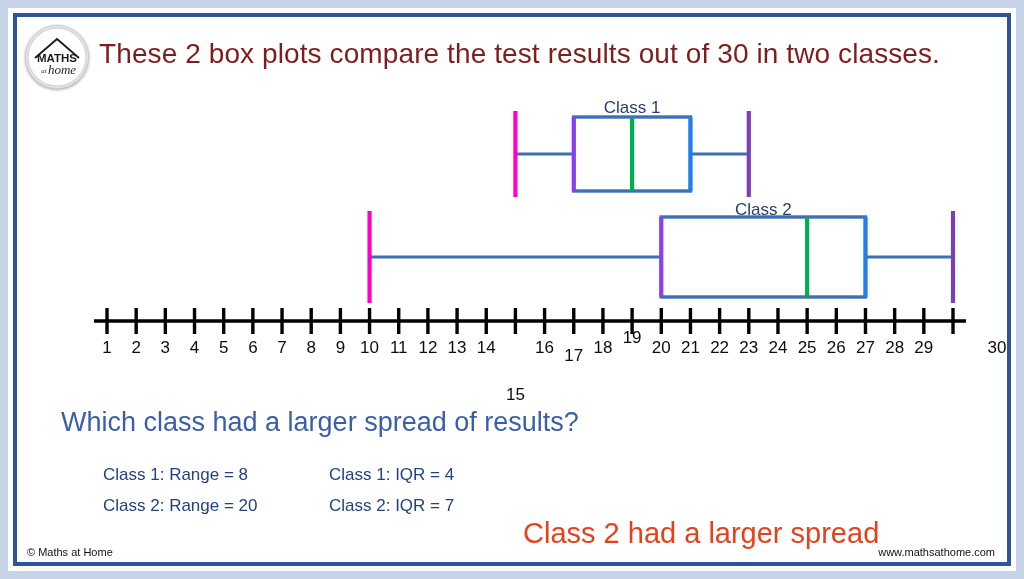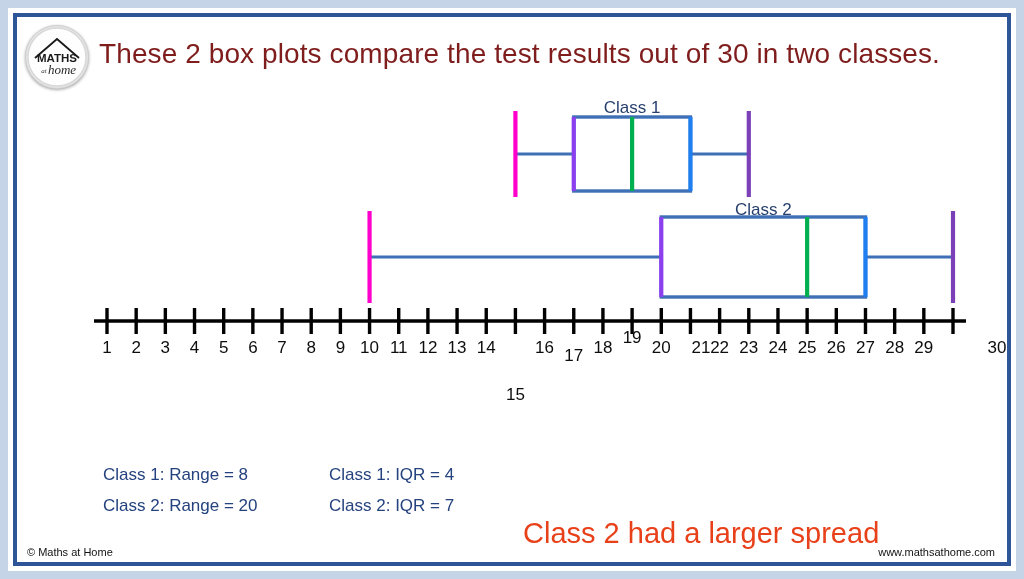--- a/index.html
+++ b/index.html
@@ -174,37 +174,38 @@
             <div class="ticklabel" style="left: 381.724px; top: 321px;">11</div>
             <div class="ticklabel" style="left: 410.897px; top: 321px;">12</div>
             <div class="ticklabel" style="left: 440.069px; top: 321px;">13</div>
             <div class="ticklabel" style="left: 469.241px; top: 321px;">14</div>
             <div class="ticklabel" style="left: 498.414px; top: 321px; margin-top: 47px;">15</div>
             <div class="ticklabel" style="left: 527.586px; top: 321px;">16</div>
             <div class="ticklabel" style="left: 556.759px; top: 321px; margin-top: 8px;">17</div>
             <div class="ticklabel" style="left: 585.931px; top: 321px;">18</div>
             <div class="ticklabel" style="left: 615.103px; top: 311px;">19</div>
             <div class="ticklabel" style="left: 644.276px; top: 321px;">20</div>
-            <div class="ticklabel" style="left: 673.448px; top: 321px; text-align: right;">21</div>
+            <div class="ticklabel" style="left: 673.448px; top: 321px;">21</div>
             <div class="ticklabel" style="left: 702.621px; top: 321px;">22</div>
             <div class="ticklabel" style="left: 731.793px; top: 321px;">23</div>
             <div class="ticklabel" style="left: 760.966px; top: 321px;">24</div>
             <div class="ticklabel" style="left: 790.138px; top: 321px;">25</div>
             <div class="ticklabel" style="left: 819.31px; top: 321px;">26</div>
             <div class="ticklabel" style="left: 848.483px; top: 321px;">27</div>
             <div class="ticklabel" style="left: 877.655px; top: 321px;">28</div>
             <div class="ticklabel" style="left: 906.828px; top: 321px;">29</div>
             <div class="ticklabel" style="left: 936px; top: 321px; padding-left: 44px;">30</div>
           </div>
         <div id="class-labels">
             <div class="classlabel" style="left: 615.103px; top: 81px;">Class 1</div>
             <div class="classlabel" style="left: 746.379px; top: 183px;">Class 2</div>
           </div>
       </div>
 
+      <div class="question">Which class had a larger spread of results?</div>
 
       <div class="stats">
         <div class="row">
           <div class="col1">Class 1: Range = 8</div>
           <div class="col2">Class 1: IQR = 4</div>
         </div>
         <div class="row">
           <div class="col1">Class 2: Range = 20</div>
           <div class="col2">Class 2: IQR = 7</div>
         </div>

